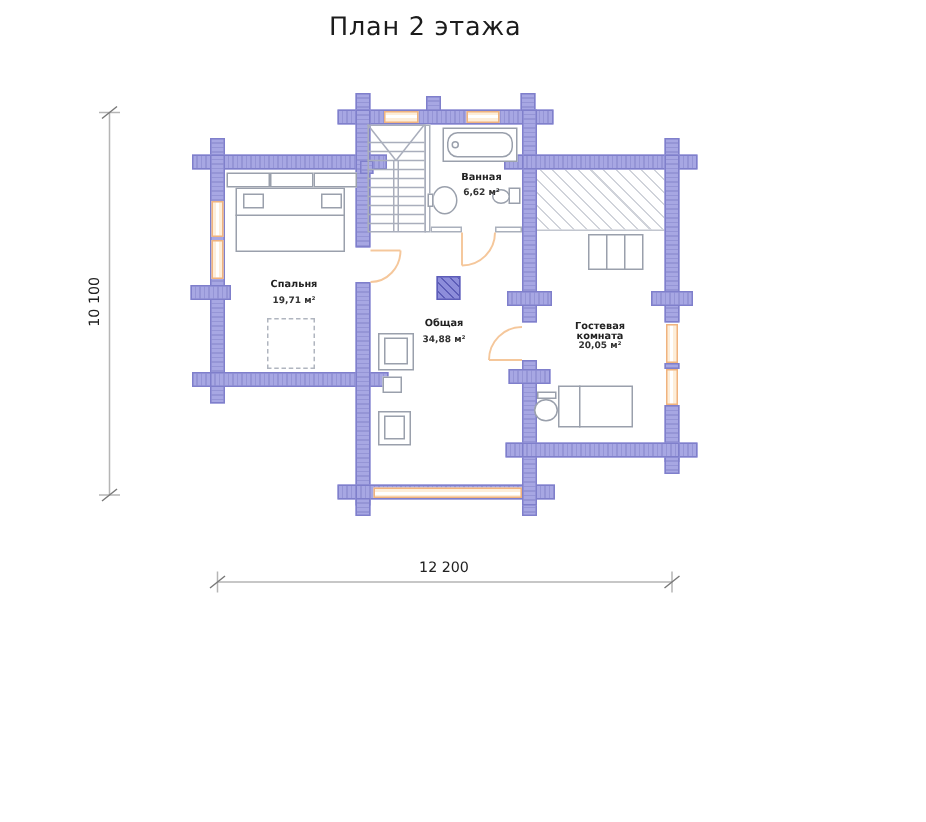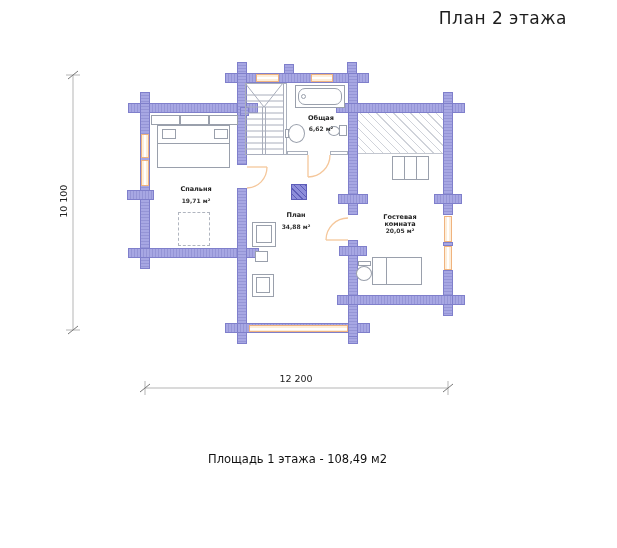--- a/index.html
+++ b/index.html
@@ -1,21 +1,21 @@
 <!DOCTYPE html>
 <html style="--bg: #ffffff; --wall-fill: #a7a7e3; --wall-stripe: #9595d6; --wall-border: #7f7fcb; --window-fill: #fdeeda; --window-border: #f0b37e; --door-color: #f5c79b; --line-color: #9aa0ac; --hatch-color: #d0d3da; --chimney-fill: #8d8dda; --chimney-dark: #5d5db8; --dim-color: #b5b5b5; --text-dark: #1c1c1c;"><head>
 <meta charset="utf-8">
 <style>
   html,body { margin:0; padding:0; background:#fff; }
   #stage {
     position:relative; width:617px; height:548px; background:var(--bg,#fff);
     font-family:"DejaVu Sans","Liberation Sans",sans-serif; overflow:hidden;
   }
   #title {
-    position:absolute; left:0; top:8px; width:567px; text-align:right;
+    position:absolute; left:0; top:8px; width:567px; text-align:center;
     font-size:17px; color:var(--text-dark,#1c1c1c); letter-spacing:0.5px;
   }
   
   .wall-h,.wall-v { position:absolute; box-sizing:border-box;
     background-color:var(--wall-fill,#a7a7e3); border:1px solid var(--wall-border,#7f7fcb); }
   .wall-h { background-image:repeating-linear-gradient(90deg,transparent 0 2px,var(--wall-stripe,#9595d6) 2px 3px); }
   .wall-v { background-image:repeating-linear-gradient(180deg,transparent 0 2px,var(--wall-stripe,#9595d6) 2px 3px); }
   
   .win-h,.win-v { position:absolute; box-sizing:border-box;
     border:1px solid var(--window-border,#f0b37e); background-color:var(--window-fill,#fdeeda); }
@@ -195,29 +195,28 @@
       <line class="dim" x1="145" y1="381" x2="145" y2="395"></line>
       <line class="dim" x1="448" y1="381" x2="448" y2="395"></line>
       <line class="dimslash" x1="140" y1="392" x2="150" y2="384"></line>
       <line class="dimslash" x1="443" y1="392" x2="453" y2="384"></line>
     </g>
   </svg>
 
   <div class="room-label" style="left:166px;top:186px;width:60px;">Спальня</div>
   <div class="room-area" style="left:166px;top:198px;width:60px;">19,71 м²</div>
 
-  <div class="room-label" style="left:299px;top:115px;width:44px;">Общая</div>
+  <div class="room-label" style="left:299px;top:115px;width:44px;">Ванная</div>
   <div class="room-area" style="left:299px;top:126px;width:44px;">6,62 м²</div>
 
-  <div class="room-label" style="left:266px;top:212px;width:60px;">План</div>
+  <div class="room-label" style="left:266px;top:212px;width:60px;">Общая</div>
   <div class="room-area" style="left:266px;top:224px;width:60px;">34,88 м²</div>
 
   <div class="room-label" style="left:368px;top:214px;width:64px;">Гостевая комната</div>
   <div class="room-area" style="left:368px;top:228px;width:64px;">20,05 м²</div>
 
   <div class="dim-label" id="dim-height-label" style="left:34px;top:196px;width:60px;">10 100</div>
   <div class="dim-label" style="left:256px;top:374px;width:80px;">12 200</div>
 
   <div id="summary">
-    <div class="sline">Площадь 1 этажа - 108,49 м2</div>
   </div>
 
 </div>
 
 </body></html>

